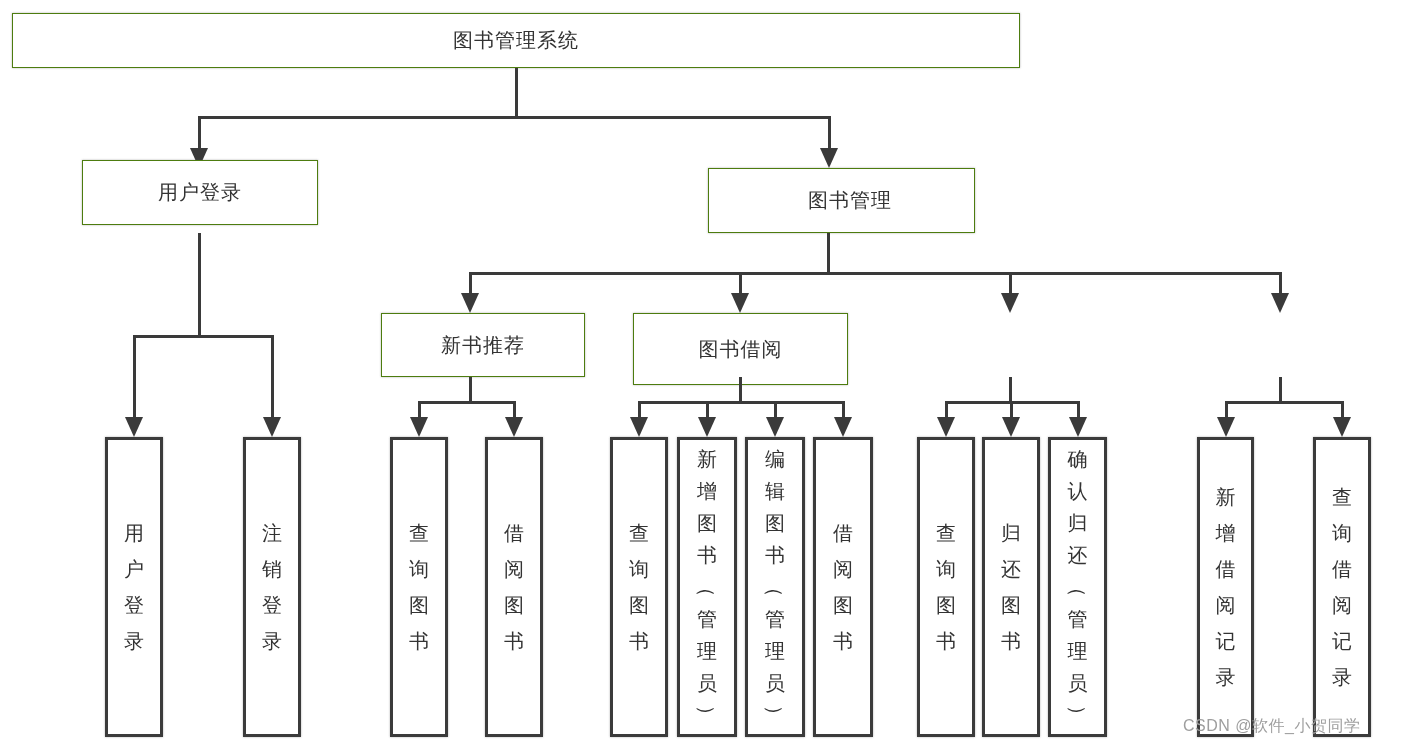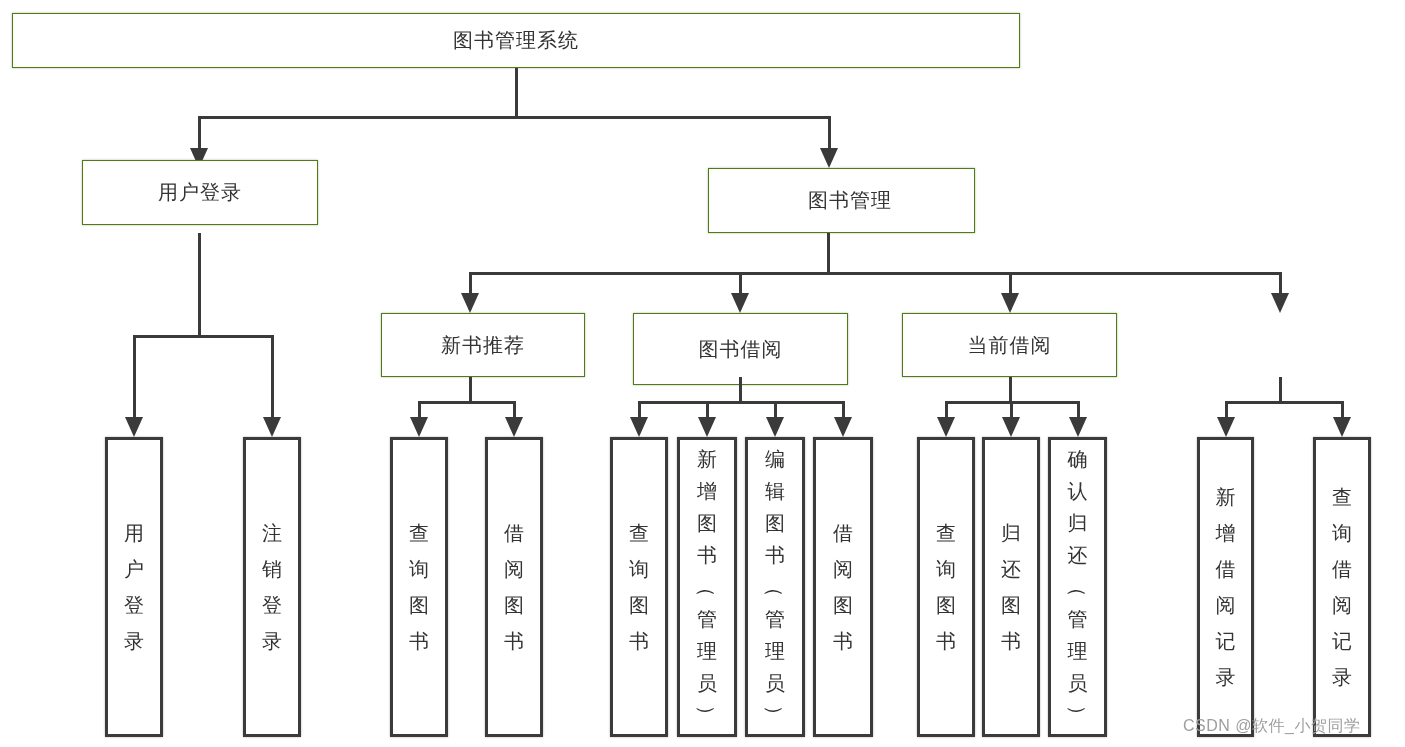--- a/index.html
+++ b/index.html
@@ -79,23 +79,20 @@
   <div class="arrow-down" style="left:1001px;top:293px;"></div>
   <div class="vline" style="left:1279px;top:272px;height:25px;"></div>
   <div class="arrow-down" style="left:1271px;top:293px;"></div>
 
   <div class="box" style="left:362px;top:313px;width:204px;height:64px;margin-left:19px;">
     <span>新书推荐</span>
   </div>
   <div class="box" style="left:633px;top:313px;width:215px;height:72px;">
     <span>图书借阅</span>
   </div>
-  <div class="box" style="left:902px;top:313px;width:215px;height:64px;">
-    <span>当前借阅</span>
-  </div>
 
   <div class="vline" style="left:469px;top:377px;height:27px;"></div>
   <div class="hline" style="left:418px;top:401px;width:98px;"></div>
   <div class="vline" style="left:418px;top:401px;height:18px;"></div>
   <div class="arrow-down" style="left:410px;top:417px;"></div>
   <div class="vline" style="left:513px;top:401px;height:18px;"></div>
   <div class="arrow-down" style="left:505px;top:417px;"></div>
 
   <div class="vline" style="left:739px;top:377px;height:27px;"></div>
   <div class="hline" style="left:638px;top:401px;width:206px;"></div>

